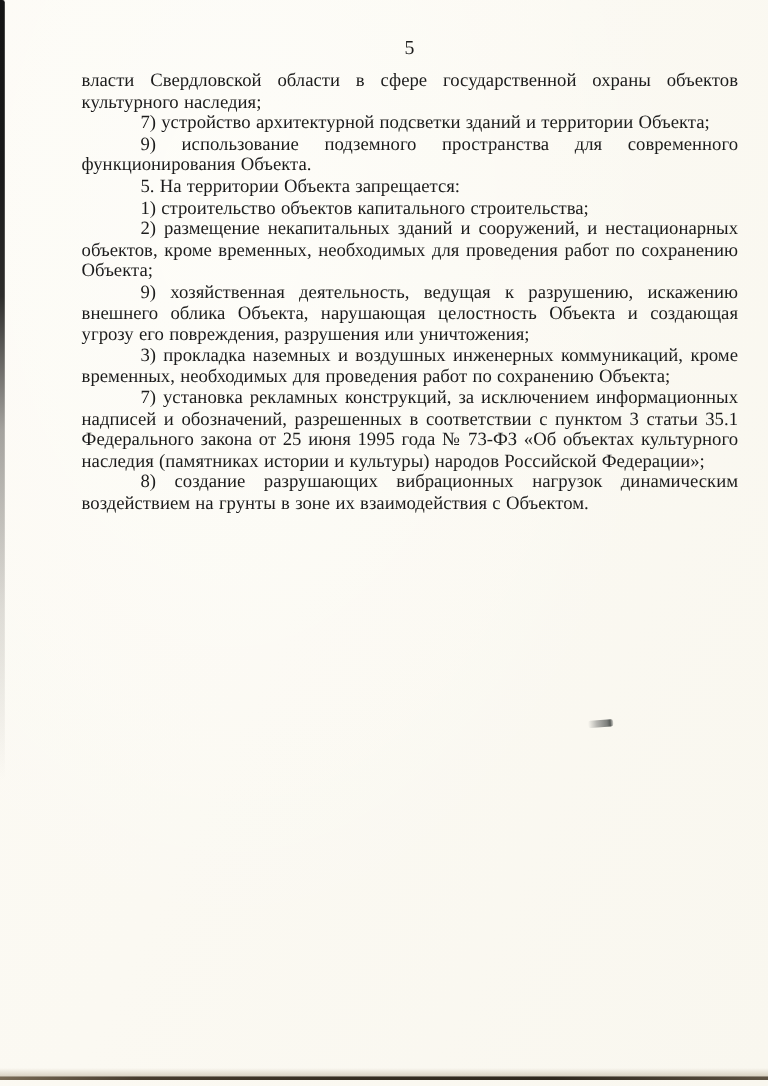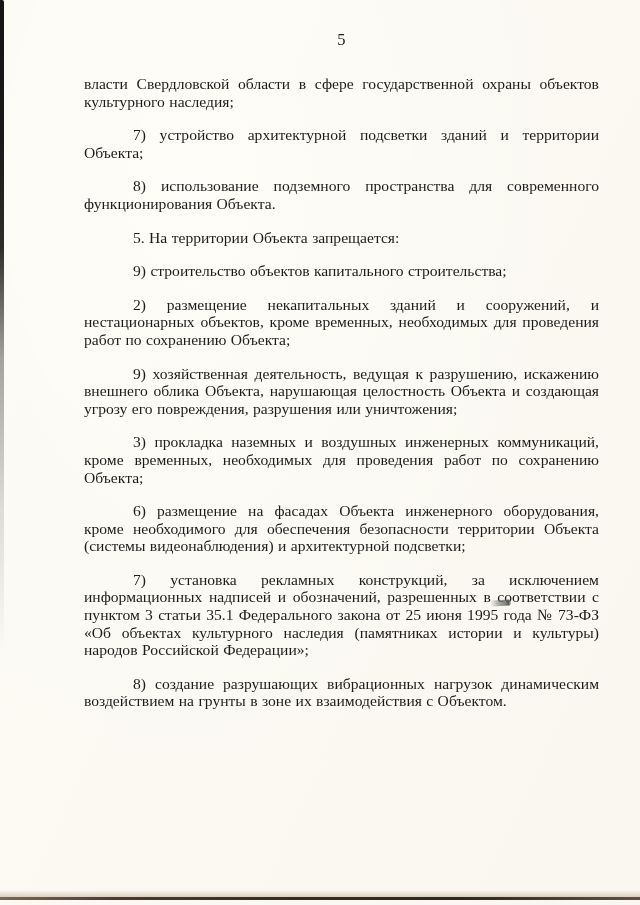--- a/index.html
+++ b/index.html
@@ -63,21 +63,21 @@
   .content {
     position: absolute;
     top: 59px;
     left: 68px;
     width: 547px;
     font-size: 15.6px;
     line-height: 17.6px;
     text-align: justify;
   }
   .content p {
-    margin: 16px;
+    margin: 0;
     padding: 0;
     text-indent: 49px;
     word-spacing: 0.5px;
   }
   .content p.flush {
     text-indent: 0;
   }
   
   .smudge {
     position: absolute;
@@ -100,27 +100,26 @@
 
 <div class="scan-page">
 
   <div class="edge-left"></div>
 
   <div class="page-number">5</div>
 
   <div class="content">
     <p class="flush">власти Свердловской области в сфере государственной охраны объектов культурного наследия;</p>
     <p>7) устройство архитектурной подсветки зданий и территории Объекта;</p>
-    <p>8) использование подземного пространства для современного функционирования Объекта.</p>
+    <p>9) использование подземного пространства для современного функционирования Объекта.</p>
     <p>5. На территории Объекта запрещается:</p>
-    <p>9) строительство объектов капитального строительства;</p>
+    <p>1) строительство объектов капитального строительства;</p>
     <p>2) размещение некапитальных зданий и сооружений, и нестационарных объектов, кроме временных, необходимых для проведения работ по сохранению Объекта;</p>
     <p>9) хозяйственная деятельность, ведущая к разрушению, искажению внешнего облика Объекта, нарушающая целостность Объекта и создающая угрозу его повреждения, разрушения или уничтожения;</p>
     <p>3) прокладка наземных и воздушных инженерных коммуникаций, кроме временных, необходимых для проведения работ по сохранению Объекта;</p>
-    <p>6) размещение на фасадах Объекта инженерного оборудования, кроме необходимого для обеспечения безопасности территории Объекта (системы видеонаблюдения) и архитектурной подсветки;</p>
     <p>7) установка рекламных конструкций, за исключением информационных надписей и обозначений, разрешенных в соответствии с пунктом 3 статьи 35.1 Федерального закона от 25 июня 1995 года № 73-ФЗ «Об объектах культурного наследия (памятниках истории и культуры) народов Российской Федерации»;</p>
     <p>8) создание разрушающих вибрационных нагрузок динамическим воздействием на грунты в зоне их взаимодействия с Объектом.</p>
   </div>
 
   <div class="smudge"></div>
 
   <div class="edge-bottom-shade"></div>
   <div class="edge-bottom-line"></div>
 
 </div>

